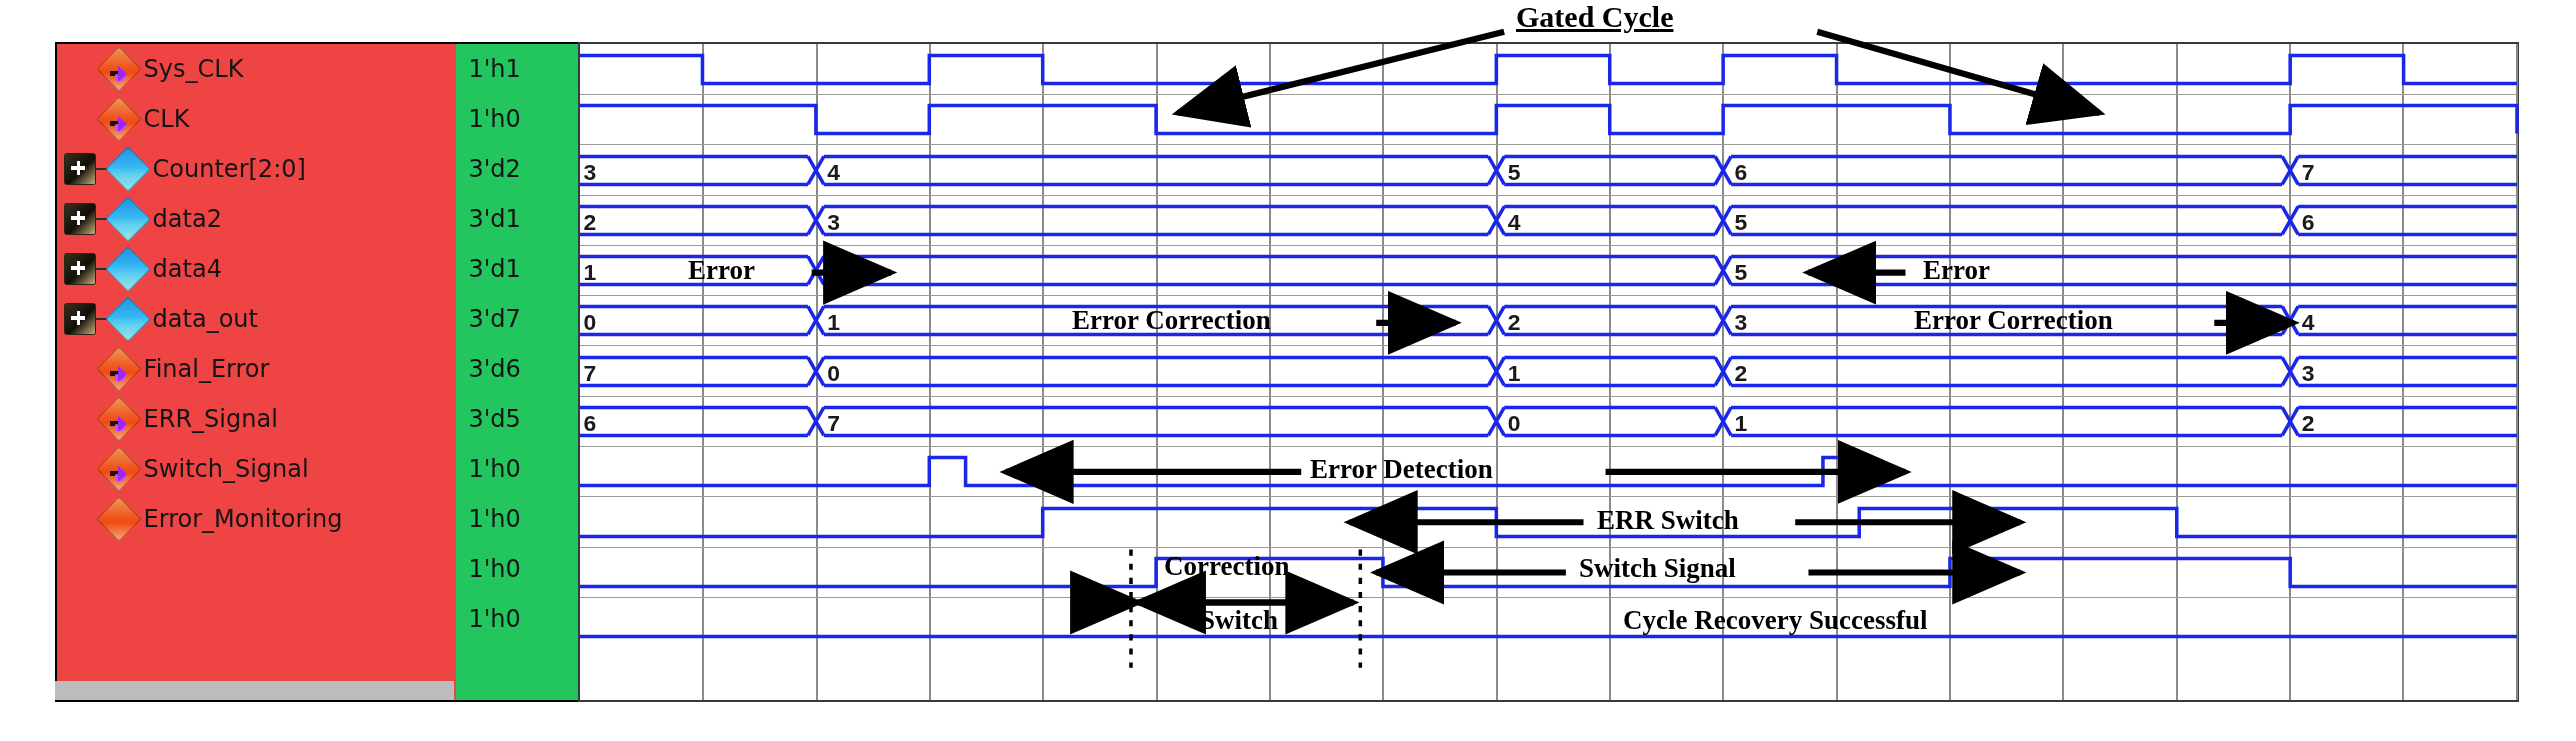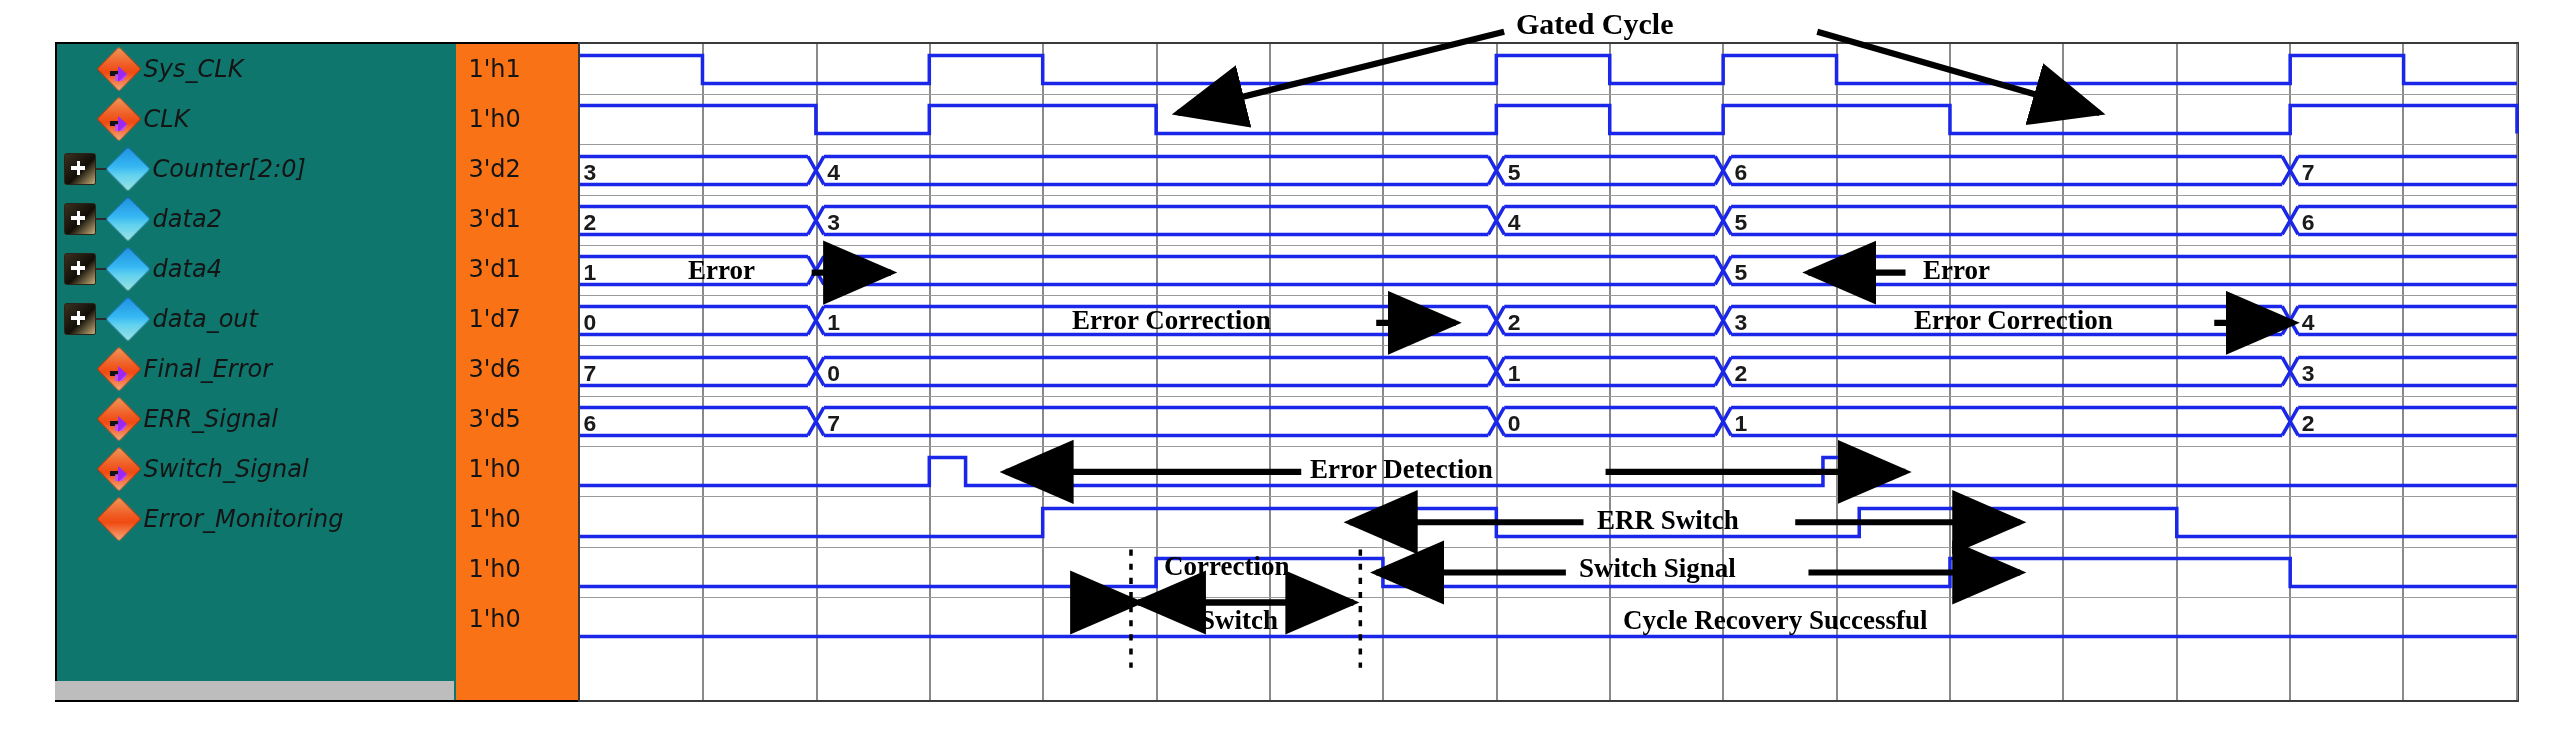--- a/index.html
+++ b/index.html
@@ -1,23 +1,23 @@
 <!DOCTYPE html>
 <html style="font-size:14px"><head>
 <meta charset="utf-8">
 <style>
   html,body{margin:0;padding:0;background:#fff;}
   body{width:2576px;height:741px;font-family:"Liberation Sans",sans-serif;overflow:hidden;}
   #root{position:relative;width:2576px;height:741px;background:#fff;}
 
   
   #namepane{position:absolute;left:55px;top:42px;width:413px;height:660px;
-            background:#0f766e;border:2.6px solid #000;box-sizing:border-box;font-style:italic;}
+            background:#ef4444;border:2.6px solid #000;box-sizing:border-box;}
   #valpane{position:absolute;left:456px;top:42px;width:132px;height:660px;
-            background:#f97316;border:2.6px solid #000;border-left:none;box-sizing:border-box;}
+            background:#22c55e;border:2.6px solid #000;border-left:none;box-sizing:border-box;}
   .srow{height:50px;display:flex;align-items:center;box-sizing:border-box;}
   .srow .expander{width:30px;height:30px;margin-left:7px;flex:none;
       background:linear-gradient(135deg,#3a3020,#120f08 55%,#c9b07a);
       border:1.8px solid #2a2418;border-radius:2.6px;position:relative;}
   .srow .expander::before,.srow .expander::after{content:"";position:absolute;background:#fff;}
   .srow .expander::before{left:6.2px;top:12.4px;width:14px;height:3.5px;}
   .srow .expander::after{left:11.5px;top:7px;width:3.5px;height:14px;}
   .srow .stub{width:14px;height:2.6px;background:#2b2b2b;flex:none;}
   .srow .gap{width:44px;flex:none;}
   .diamond{width:32px;height:32px;flex:none;margin:0 8.8px 0 1.8px;position:relative;}
@@ -179,21 +179,21 @@
       <div class="srow">
         <span class="sval">3'd2</span>
       </div>
       <div class="srow">
         <span class="sval">3'd1</span>
       </div>
       <div class="srow">
         <span class="sval">3'd1</span>
       </div>
       <div class="srow">
-        <span class="sval">1'd7</span>
+        <span class="sval">3'd7</span>
       </div>
       <div class="srow">
         <span class="sval">3'd6</span>
       </div>
       <div class="srow">
         <span class="sval">3'd5</span>
       </div>
       <div class="srow">
         <span class="sval">1'h0</span>
       </div>
@@ -357,21 +357,21 @@
       <line x1="1795" y1="592" x2="1530" y2="592" class="ablk" stroke-width="7" marker-end="url(#ah)"></line>
       <line x1="2035" y1="592" x2="2290" y2="592" class="ablk" stroke-width="7" marker-end="url(#ah)"></line>
       <line x1="1775" y1="649" x2="1560" y2="649" class="ablk" stroke-width="7" marker-end="url(#ah)"></line>
       <line x1="2050" y1="649" x2="2290" y2="649" class="ablk" stroke-width="7" marker-end="url(#ah)"></line>
       <line x1="1282" y1="623" x2="1282" y2="757" class="adot"></line>
       <line x1="1542" y1="623" x2="1542" y2="757" class="adot"></line>
       <line x1="1290" y1="683" x2="1534" y2="683" class="ablk" stroke-width="7" marker-end="url(#ah)" marker-start="url(#ah)"></line>
       <line x1="1534" y1="683" x2="1290" y2="683" class="ablk" stroke-width="7" marker-end="url(#ah)"></line>
     </svg>
 
-  <div class="ann big" id="a-gated" style="left: 1516px; top: 7px;">Gated Cycle</div>
+  <div class="ann big" id="a-gated" style="left: 1516px; top: 0; text-decoration: underline;">Gated Cycle</div>
   <div class="ann mid" id="a-err-l" style="left: 688px; top: 255px;">Error</div>
   <div class="ann mid" id="a-err-r" style="left: 1923px; top: 255px;">Error</div>
   <div class="ann mid" id="a-ec-l" style="left: 1072px; top: 305px;">Error Correction</div>
   <div class="ann mid" id="a-ec-r" style="left: 1914px; top: 305px;">Error Correction</div>
   <div class="ann mid" id="a-ed" style="left: 1310px; top: 454px;">Error Detection</div>
   <div class="ann mid" id="a-errsig" style="left: 1597px; top: 505px;">ERR Switch</div>
   <div class="ann mid" id="a-swsig" style="left: 1579px; top: 553px;">Switch Signal</div>
   <div class="ann mid" id="a-cc1" style="left: 1164px; top: 551px;">Correction</div>
   <div class="ann mid" id="a-cc2" style="left: 1200px; top: 605px;">Switch</div>
   <div class="ann mid" id="a-ers" style="left: 1623px; top: 605px;">Cycle Recovery Successful</div>

